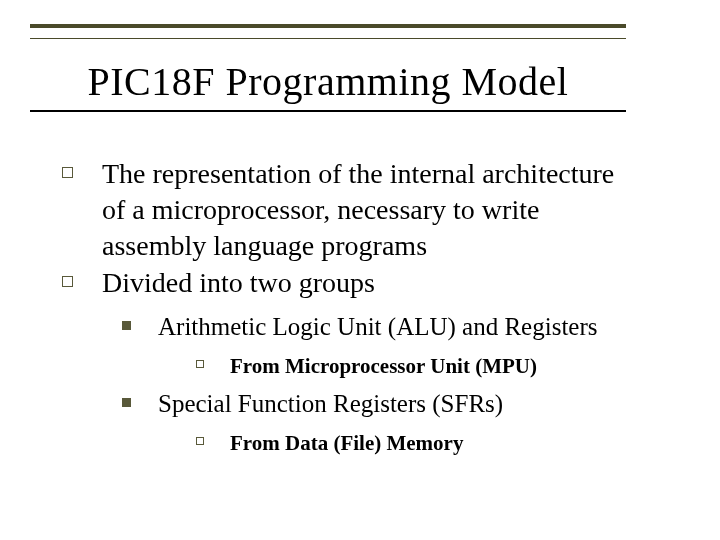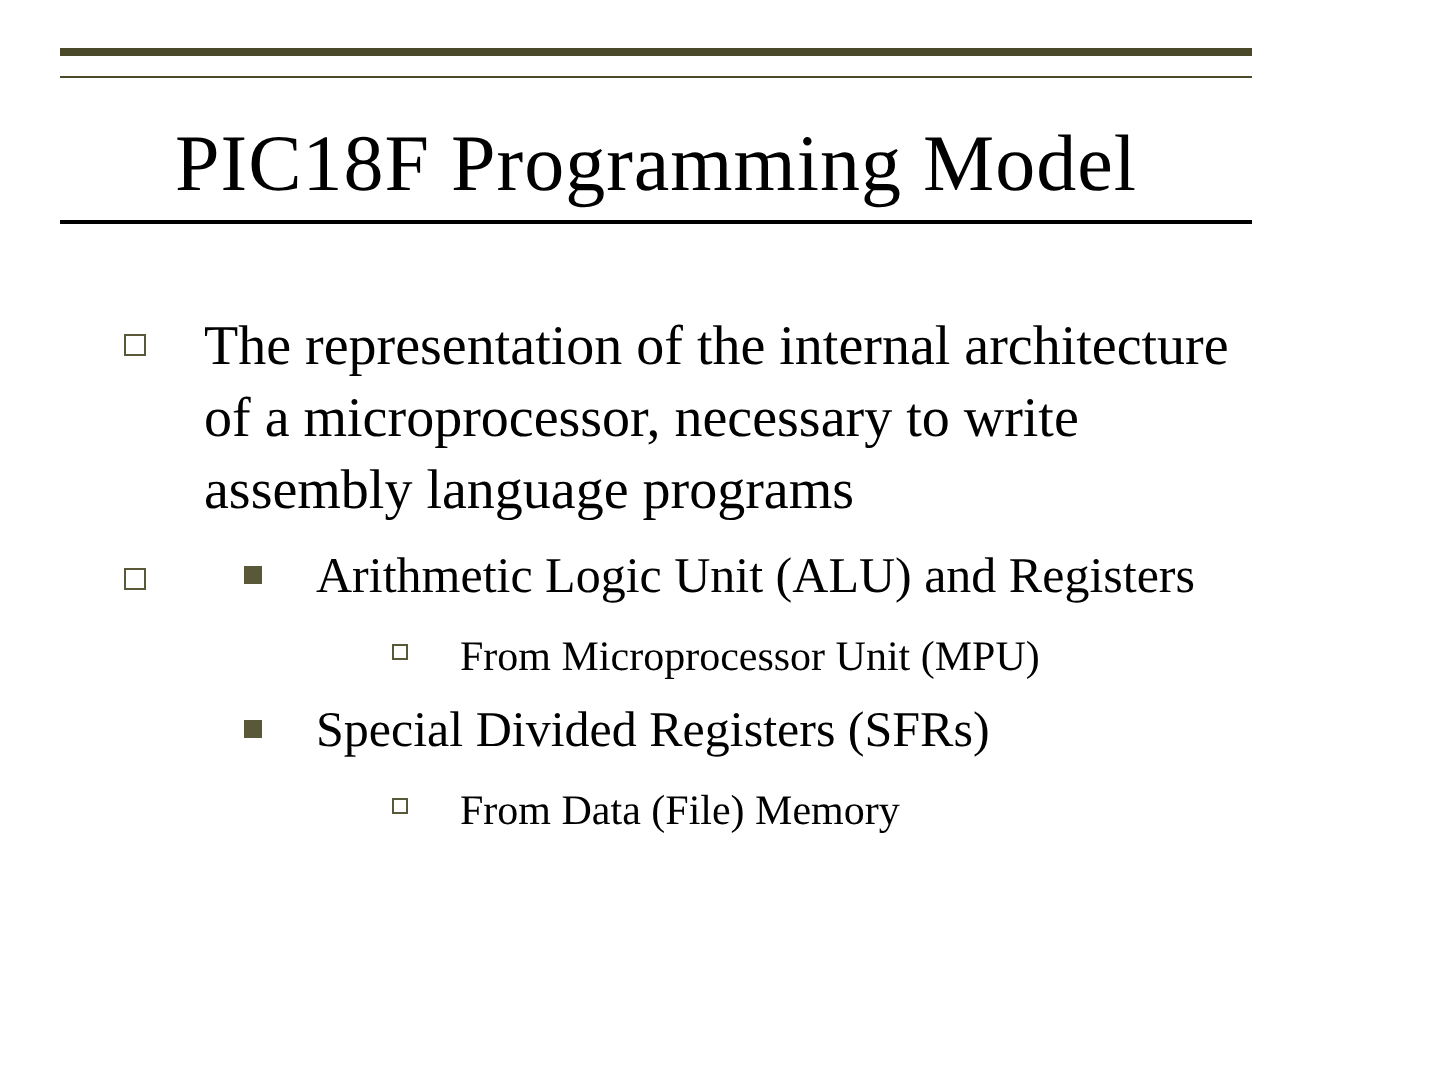--- a/index.html
+++ b/index.html
@@ -98,20 +98,21 @@
     list-style: none;
     padding: 0;
     margin: 10px 0 4px 0;
     font-size: 21px;
   }
   ul.level3 > li {
     position: relative;
     padding-left: 44px;
     margin-left: 28px;
     margin-bottom: 6px;
+    font-weight: bold;
   }
   ul.level3 > li::before {
     content: "";
     position: absolute;
     left: 10px;
     top: 7px;
     width: 8px;
     height: 8px;
     border: 1px solid #59593a;
     box-sizing: border-box;
@@ -124,31 +125,32 @@
   <div class="top-rule"></div>
   <div class="title">PIC18F Programming Model</div>
   <div class="title-underline"></div>
 
   <div class="body">
     <ul class="level1">
       <li>
         <span>The representation of the internal architecture of a microprocessor, necessary to write assembly language programs</span>
       </li>
       <li>
+        <span>Divided into two groups</span>
         <ul class="level2">
           <li>
             <span>Arithmetic Logic Unit (ALU) and Registers</span>
             <ul class="level3">
               <li>
                 <span>From Microprocessor Unit (MPU)</span>
               </li>
             </ul>
           </li>
           <li>
-            <span>Special Divided Registers (SFRs)</span>
+            <span>Special Function Registers (SFRs)</span>
             <ul class="level3">
               <li>
                 <span>From Data (File) Memory</span>
               </li>
             </ul>
           </li>
         </ul>
       </li>
     </ul>
   </div>

